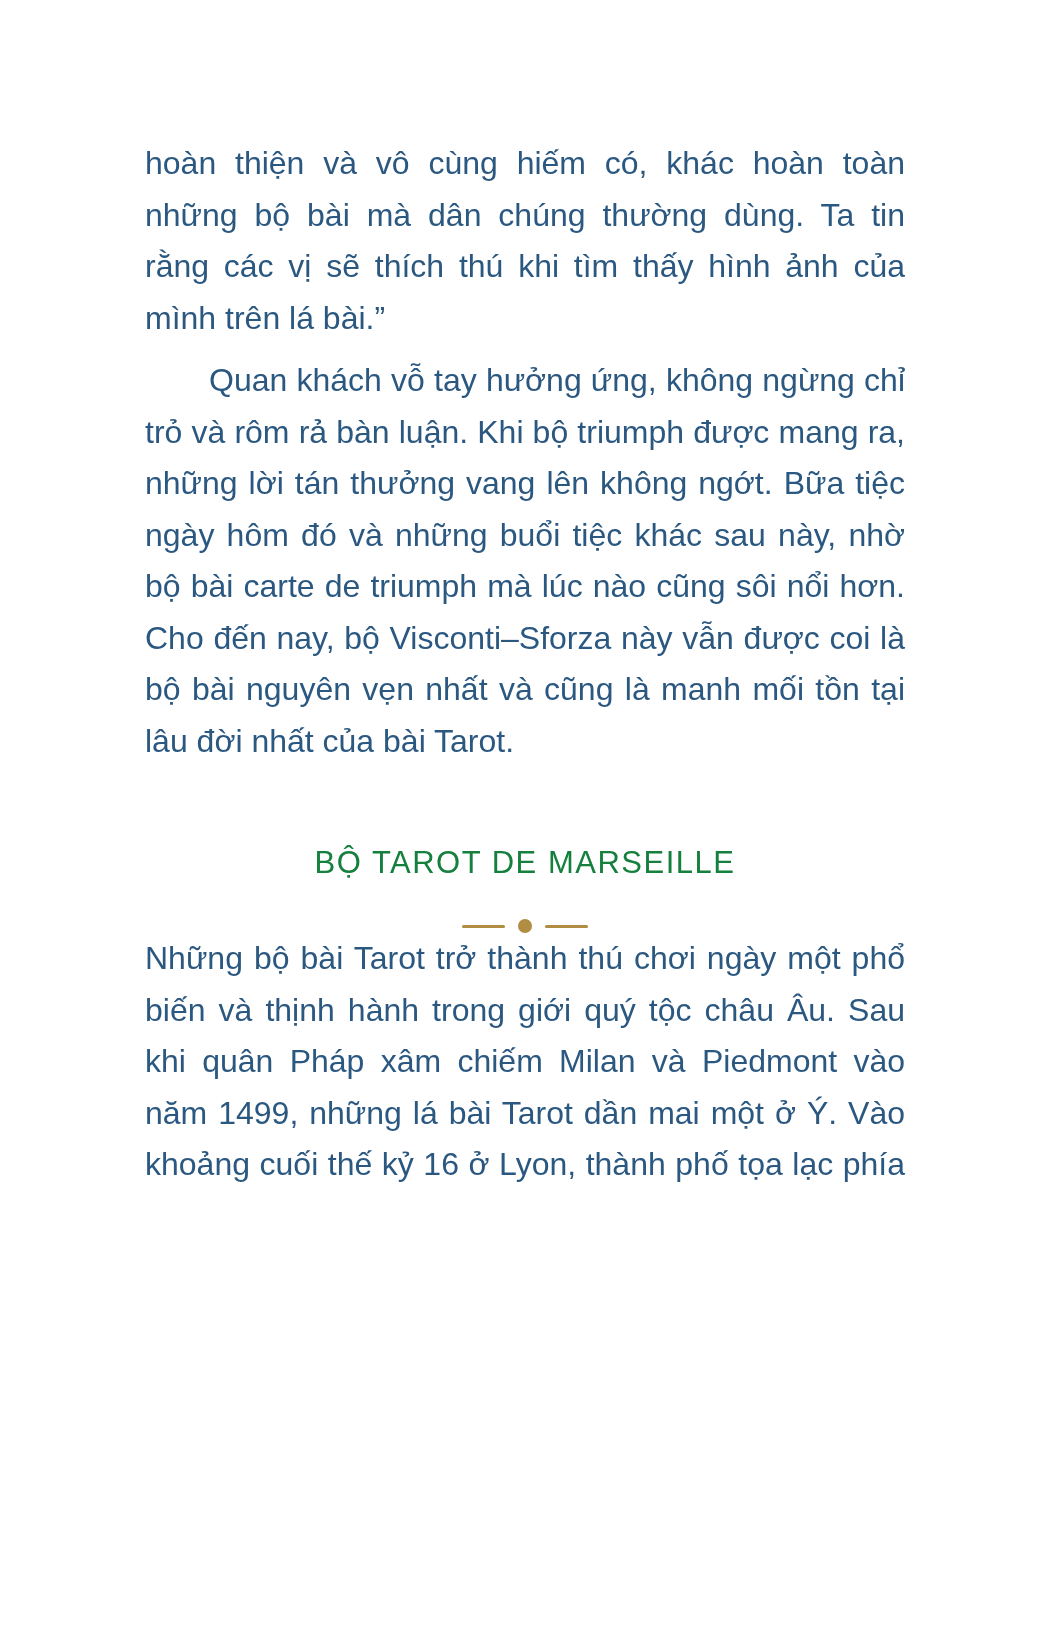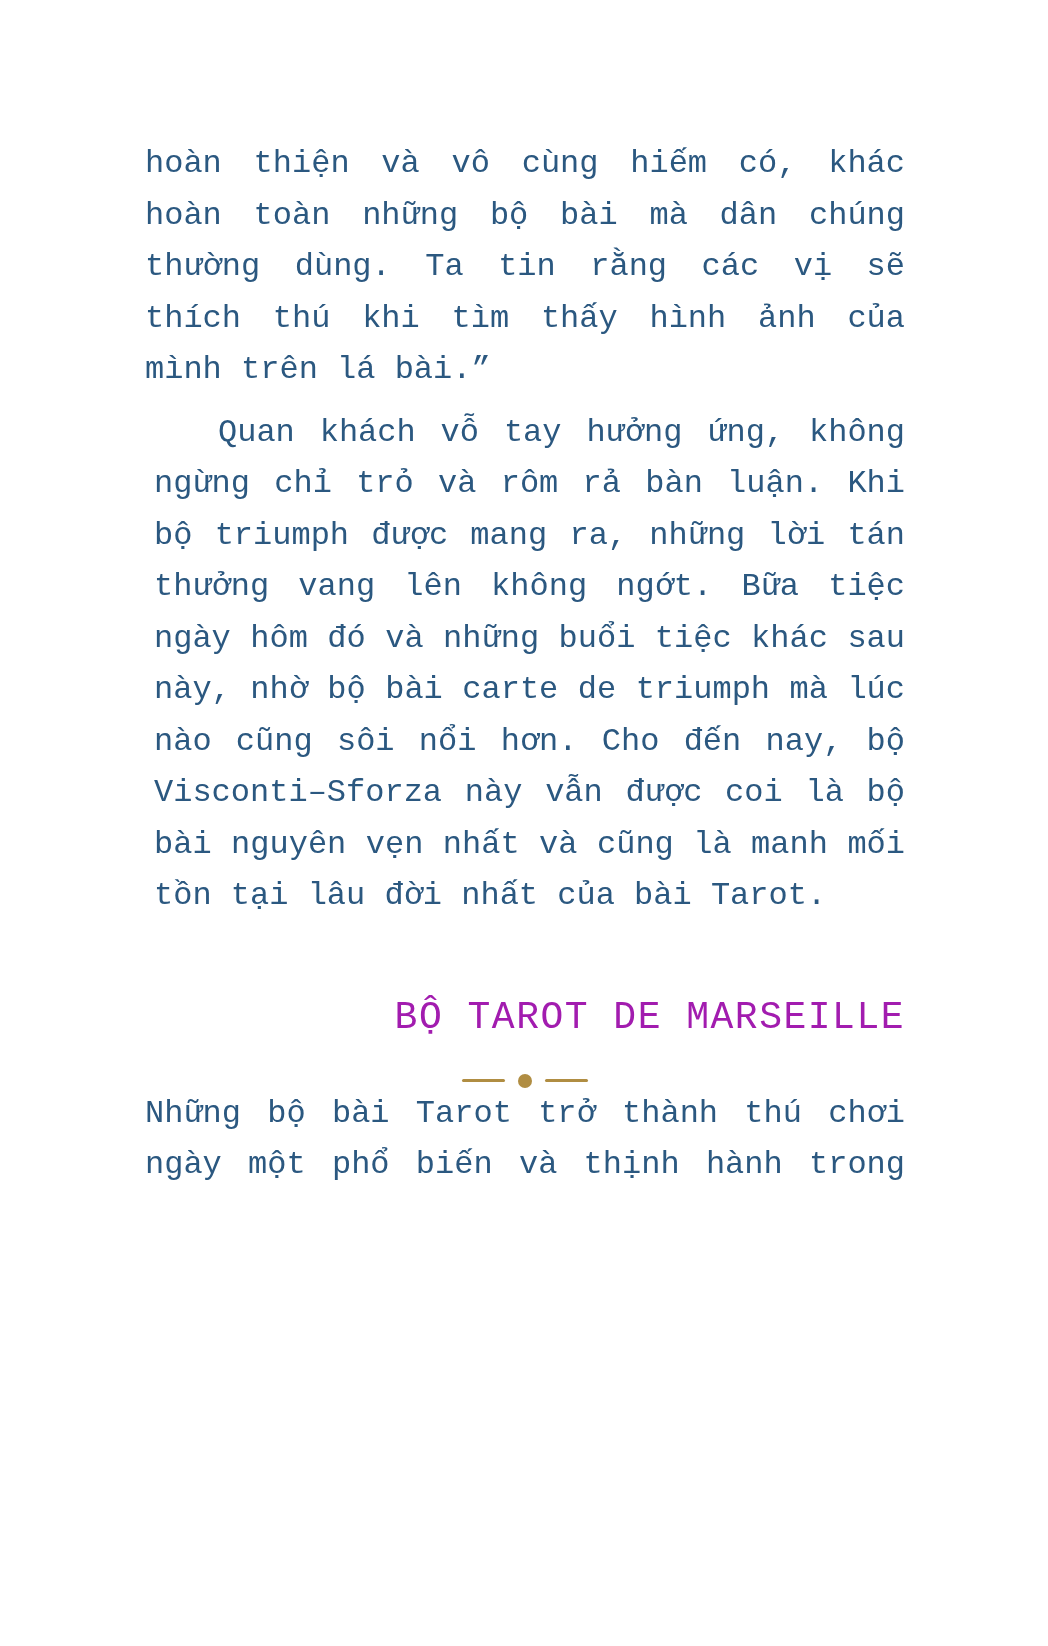--- a/index.html
+++ b/index.html
@@ -5,51 +5,50 @@
   html, body {
     margin: 0;
     padding: 0;
     background: #ffffff;
   }
   .page {
     position: relative;
     width: 1048px;
     height: 1186px;
     background: #ffffff;
-    font-family: Liberation Mono, monospace;
+    font-family: Liberation Sans, sans-serif;
     overflow: hidden;
   }
   .text-block {
     position: absolute;
     left: 145px;
     top: 138px;
     width: 760px;
   }
   .body-para {
     margin: 0;
     color: #2b5880;
     font-size: 32px;
     line-height: 51.5px;
     text-align: justify;
     text-justify: inter-word;
   }
   .body-para + .body-para {
     margin-top: 11px;
-    margin-left: 9px;
   }
   .body-para.indented {
     text-indent: 2em;
   }
   .section-heading {
     margin: 70px 0 0 0;
-    color: #a21caf;
-    font-size: 38px;
+    color: #15803d;
+    font-size: 31px;
     line-height: 52px;
     font-weight: normal;
-    text-align: right;
+    text-align: center;
     letter-spacing: 1.5px;
   }
   .divider {
     margin: 30px auto 0 auto;
     display: flex;
     align-items: center;
     justify-content: center;
     gap: 13px;
     height: 14px;
   }

